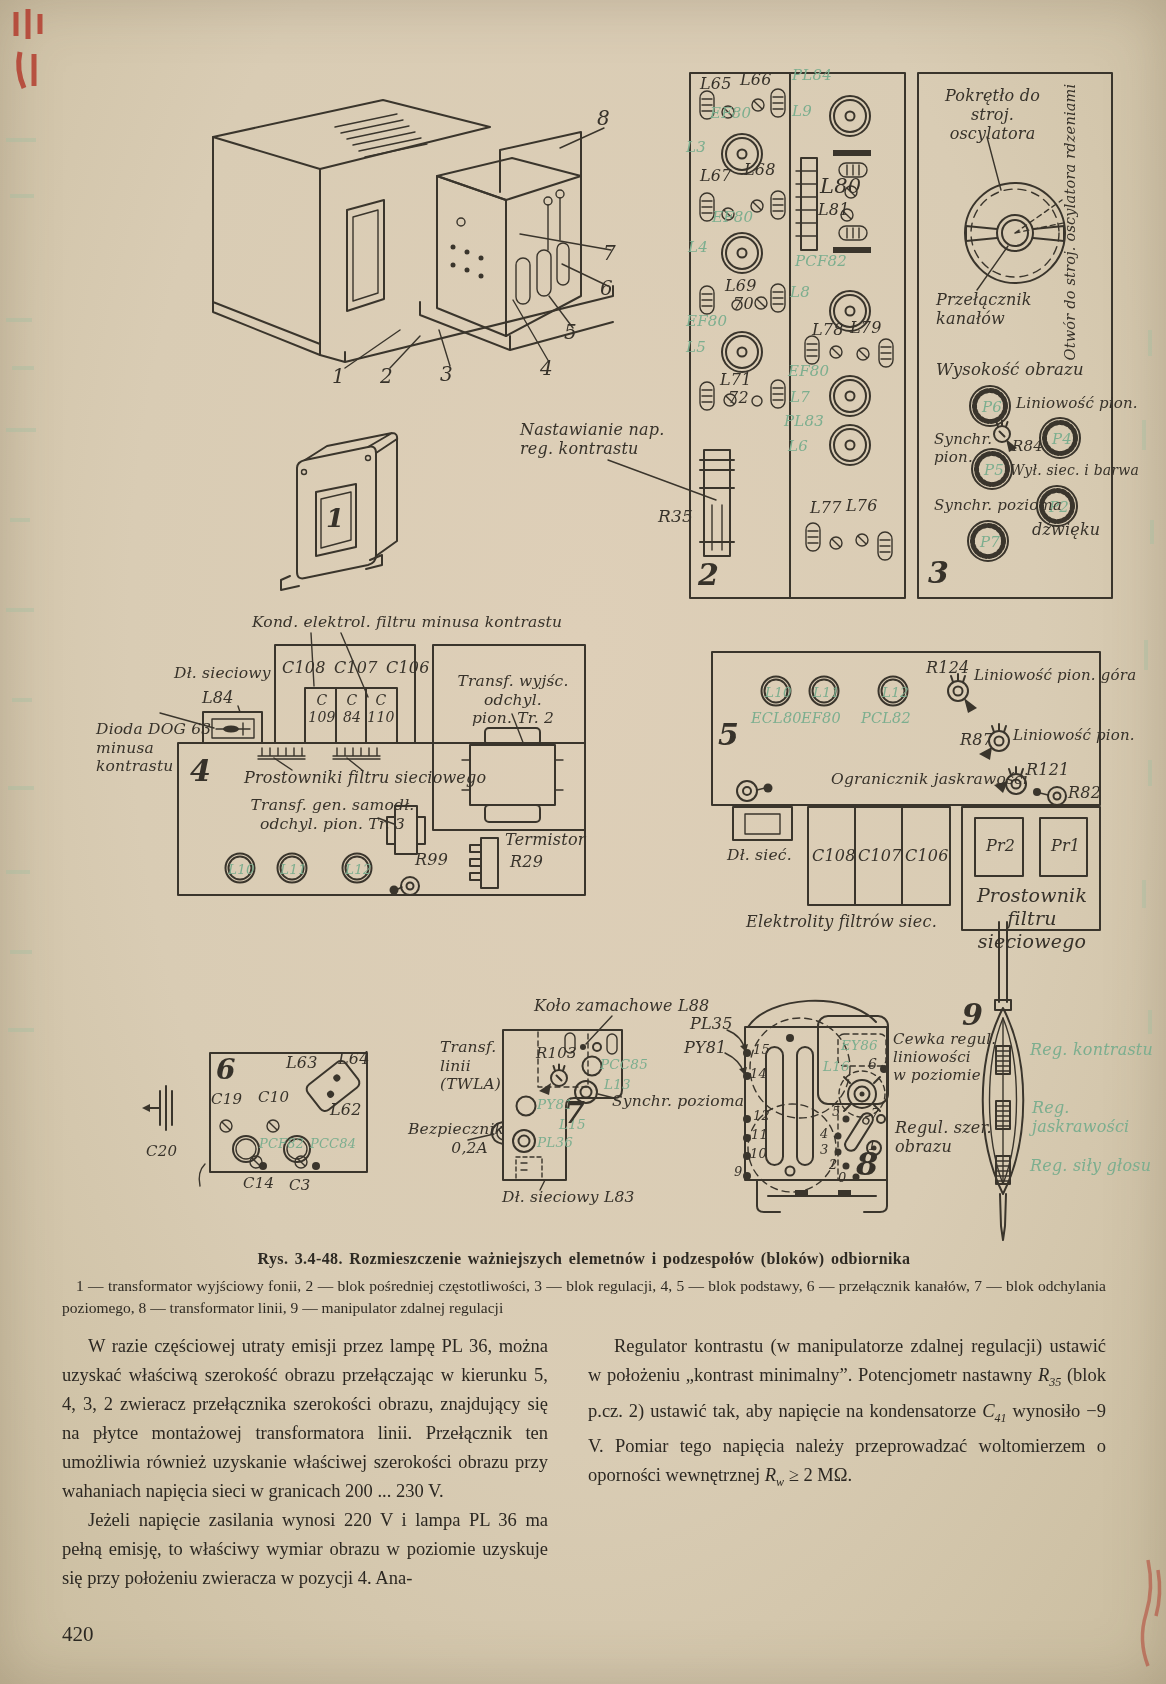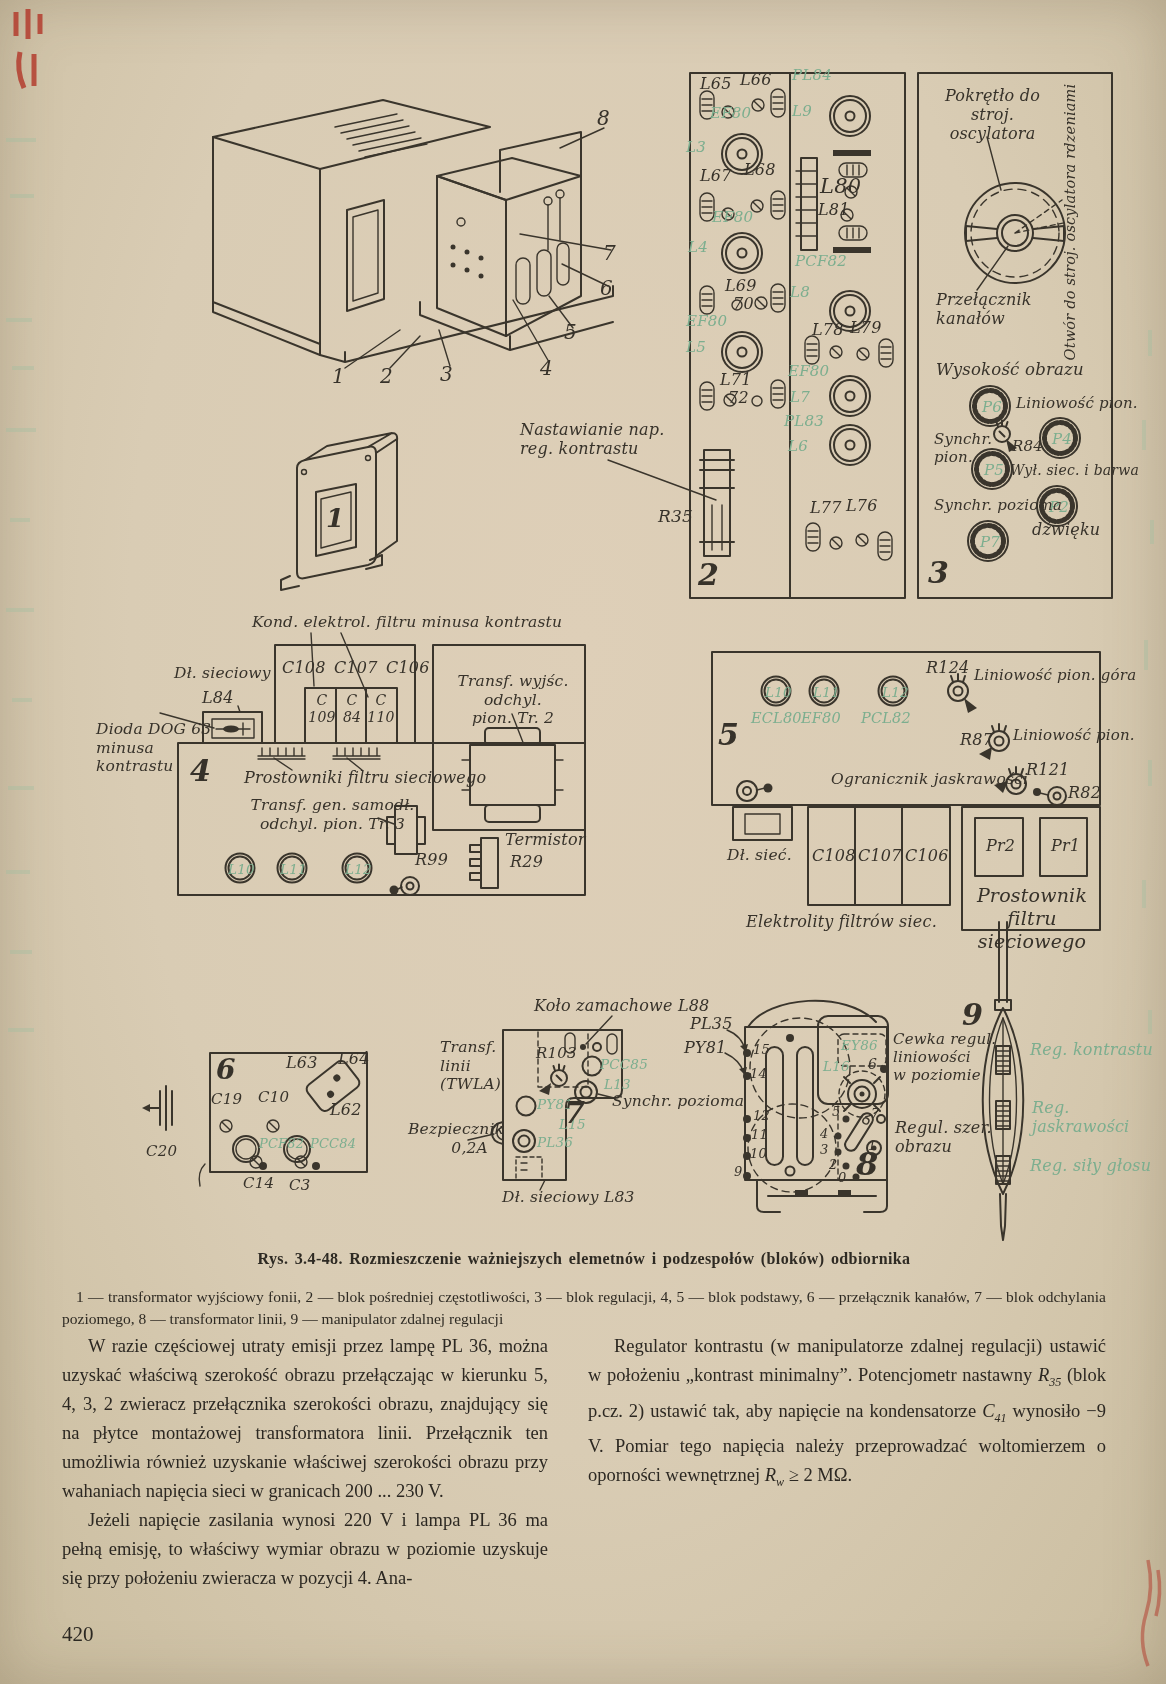--- a/index.html
+++ b/index.html
@@ -10,21 +10,21 @@
   svg{position:absolute;left:0;top:0;}
   .s{stroke:#3a352c;stroke-width:2;fill:none;stroke-linecap:round;stroke-linejoin:round}
   .s1{stroke:#3a352c;stroke-width:1.4;fill:none;stroke-linecap:round;stroke-linejoin:round}
   .f{fill:#3a352c;stroke:none}
   .L{position:absolute;font:italic 15px/1.2 "DejaVu Serif",serif;color:#37322a;white-space:pre-line;letter-spacing:.2px;}
   .G{color:#7cae8f;}
   .N{position:absolute;font-family:"DejaVu Serif",serif;font-style:italic;font-weight:bold;color:#37322a;line-height:1;}
   .C{position:absolute;font:italic 20px/1 "DejaVu Serif",serif;color:#37322a;}
   .caption{position:absolute;left:62px;top:1250px;width:1044px;color:#2e2a23;}
   .caption .t{text-align:center;font-weight:bold;font-size:16px;letter-spacing:.4px;word-spacing:2px;}
-  .caption .lg{margin-top:18px;font-size:15.5px;line-height:1.45;text-align:justify;text-indent:14px;}
+  .caption .lg{margin-top:7px;font-size:15.5px;line-height:1.45;text-align:justify;text-indent:14px;}
   .col{position:absolute;top:1332px;font-size:18.5px;line-height:29px;text-align:justify;color:#2c2822;}
   #colL{left:62px;width:486px;}
   #colR{left:588px;width:518px;}
   .col h3{font-size:19px;margin:0 0 9px 0;font-weight:bold;text-align:left;}
   .col h3.h2nd{margin-top:13px;}
   .col p{margin:0;text-indent:26px;}
   .col p.noind{text-indent:0;}
   .col sub{font-size:12px;font-style:italic;}
   .pageno{position:absolute;left:62px;top:1622px;font-size:21px;color:#2c2822;}
 </style>

